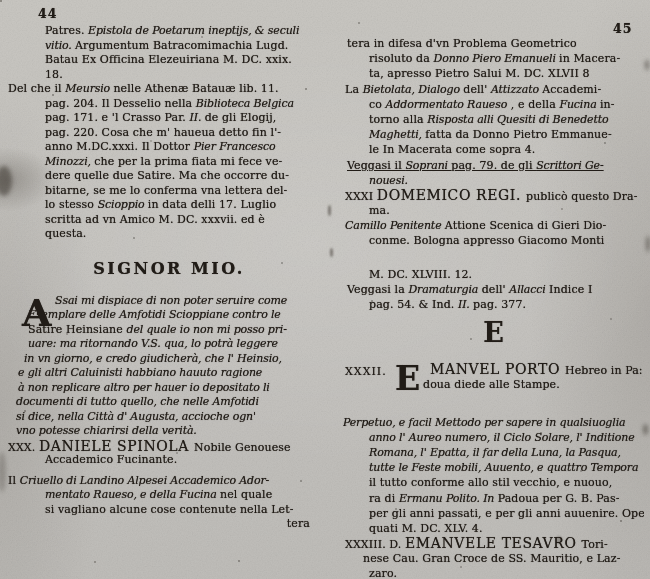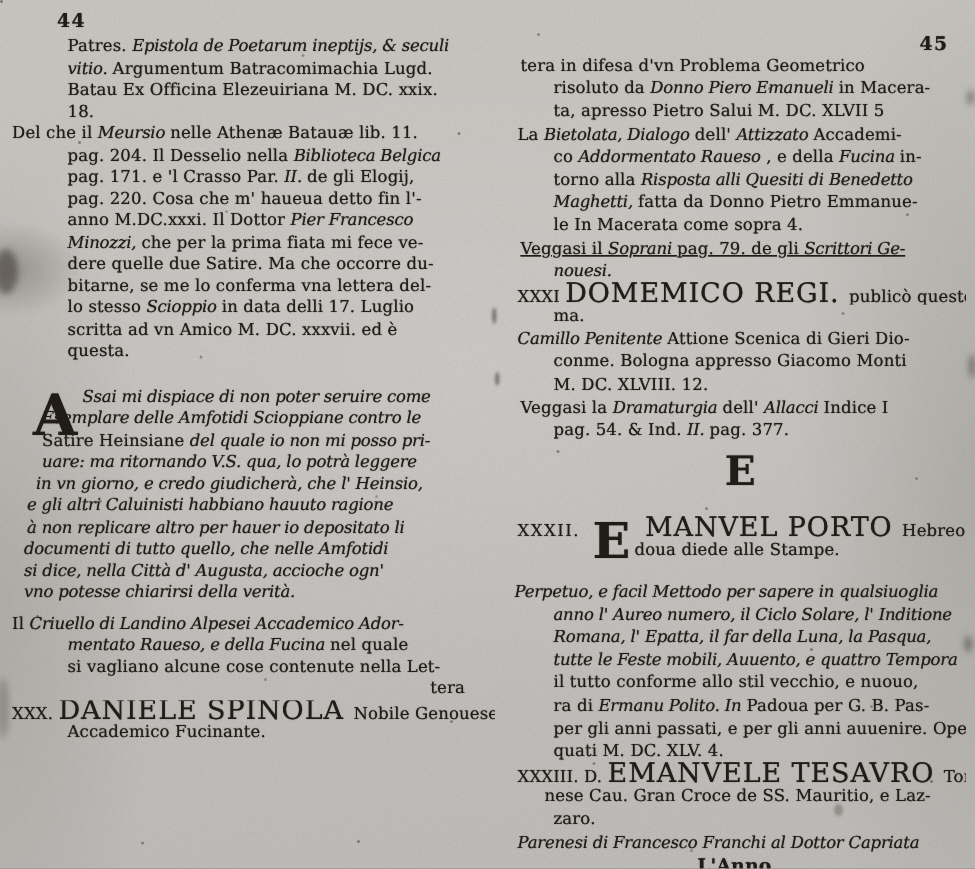--- a/index.html
+++ b/index.html
@@ -14,33 +14,33 @@
       linear-gradient(176deg,#c9c7c2 0%,#c4c2be 55%,#bfbdb9 100%);
     text-shadow:0 0 0.7px rgba(25,20,14,.75);
   }
   .col{position:absolute;}
   .col-left{left:8px;top:24px;width:322px;}
   .col-right{left:343px;top:36px;width:301px;}
   .block{position:relative;}
   .line{white-space:nowrap;overflow:hidden;height:14.5px;line-height:14.5px;font-size:11px;letter-spacing:.1px;}
   .col-right .line{height:15.2px;line-height:15.2px;}
   .it{font-style:italic;letter-spacing:-.15px;}
-  .cap{font-size:18px;letter-spacing:.6px;}
+  .cap{font-size:14px;letter-spacing:.6px;}
   .line.h1{height:18px;line-height:18px;font-size:16px;letter-spacing:2.5px;text-align:center;font-weight:bold;}
   .line.h2{height:30px;line-height:30px;font-size:27px;text-align:center;font-weight:bold;}
   .line.cw{font-size:12.5px;font-weight:bold;}
   .dropcap{position:absolute;line-height:1;font-weight:bold;}
   .blabel{position:absolute;left:2px;top:3px;font-size:11px;letter-spacing:1px;}
   
   [data-name="letter-salutation"]{margin-top:18px;}
   [data-name="letter-body"]{margin-top:16px;}
   [data-name="entry-crivello"]{margin-top:6px;}
   [data-name="section-letter-e"]{margin-top:6px;}
   [data-name="entry-porto"]{margin-top:14px;}
-  [data-name="entry-perpetuo"]{margin-top:12px;}
+  [data-name="entry-perpetuo"]{margin-top:22px;}
   .pagenum{position:absolute;font-size:12.5px;font-weight:bold;letter-spacing:1px;}
   .pn-left{left:38px;top:6px;}
   .pn-right{left:613px;top:21px;}
   .smudge{position:absolute;background:rgba(62,56,50,.55);border-radius:50%;filter:blur(2px);}
   .sm1{left:-4px;top:166px;width:16px;height:30px;}
   .sm2{left:328px;top:205px;width:3px;height:11px;filter:blur(1px);}
   .sm3{left:330px;top:248px;width:3px;height:9px;filter:blur(1px);}
   .sm4{left:645px;top:60px;width:4px;height:10px;}
   .sm5{left:646px;top:236px;width:4px;height:16px;}
   .sm6{left:643px;top:424px;width:5px;height:11px;}
@@ -93,69 +93,72 @@
         <div class="line" data-name="text-line" style="padding-left: 37px;"><span data-name="text-segment">pag. 171. e 'l Crasso Par. </span><span class="it" data-name="text-segment">II. </span><span data-name="text-segment">de gli Elogij,</span></div>
         <div class="line" data-name="text-line" style="padding-left: 37px;"><span data-name="text-segment">pag. 220. Cosa che m' haueua detto fin l'-</span></div>
         <div class="line" data-name="text-line" style="padding-left: 37px;"><span data-name="text-segment">anno M.DC.xxxi. Il Dottor </span><span class="it" data-name="text-segment">Pier Francesco</span></div>
         <div class="line" data-name="text-line" style="padding-left: 37px;"><span class="it" data-name="text-segment">Minozzi, </span><span data-name="text-segment">che per la prima fiata mi fece ve-</span></div>
         <div class="line" data-name="text-line" style="padding-left: 37px;"><span data-name="text-segment">dere quelle due Satire. Ma che occorre du-</span></div>
         <div class="line" data-name="text-line" style="padding-left: 37px;"><span data-name="text-segment">bitarne, se me lo conferma vna lettera del-</span></div>
         <div class="line" data-name="text-line" style="padding-left: 37px;"><span data-name="text-segment">lo stesso </span><span class="it" data-name="text-segment">Scioppio </span><span data-name="text-segment">in data delli 17. Luglio</span></div>
         <div class="line" data-name="text-line" style="padding-left: 37px;"><span data-name="text-segment">scritta ad vn Amico M. DC. xxxvii. ed è</span></div>
         <div class="line" data-name="text-line" style="padding-left: 37px;"><span data-name="text-segment">questa.</span></div>
       </div>
+      <div class="block" data-name="letter-salutation">
+        <div class="line h1" data-name="text-line"><span data-name="text-segment">SIGNOR MIO.</span></div>
+      </div>
       <div class="block" data-name="letter-body">
         <span class="dropcap" data-name="drop-cap" style="left: 14px; top: 0px; font-size: 38px;">A</span>
         <div class="line" data-name="text-line" style="padding-left: 47px;"><span class="it" data-name="text-segment">Ssai mi dispiace di non poter seruire come</span></div>
         <div class="line" data-name="text-line" style="padding-left: 20px;"><span class="it" data-name="text-segment">Esemplare delle Amfotidi Scioppiane contro le</span></div>
         <div class="line" data-name="text-line" style="padding-left: 20px;"><span data-name="text-segment">Satire Heinsiane </span><span class="it" data-name="text-segment">del quale io non mi posso pri-</span></div>
         <div class="line" data-name="text-line" style="padding-left: 20px;"><span class="it" data-name="text-segment">uare: ma ritornando V.S. qua, lo potrà leggere</span></div>
         <div class="line" data-name="text-line" style="padding-left: 16px;"><span class="it" data-name="text-segment">in vn giorno, e credo giudicherà, che l' Heinsio,</span></div>
         <div class="line" data-name="text-line" style="padding-left: 10px;"><span class="it" data-name="text-segment">e gli altri Caluinisti habbiano hauuto ragione</span></div>
         <div class="line" data-name="text-line" style="padding-left: 10px;"><span class="it" data-name="text-segment">à non replicare altro per hauer io depositato li</span></div>
         <div class="line" data-name="text-line" style="padding-left: 8px;"><span class="it" data-name="text-segment">documenti di tutto quello, che nelle Amfotidi</span></div>
         <div class="line" data-name="text-line" style="padding-left: 8px;"><span class="it" data-name="text-segment">si dice, nella Città d' Augusta, accioche ogn'</span></div>
         <div class="line" data-name="text-line" style="padding-left: 8px;"><span class="it" data-name="text-segment">vno potesse chiarirsi della verità.</span></div>
       </div>
+      <div class="block" data-name="entry-spinola">
+        <div class="line" data-name="text-line"><span data-name="text-segment">XXX. </span><span class="cap" data-name="text-segment">DANIELE SPINOLA </span><span data-name="text-segment">Nobile Genouese</span></div>
+        <div class="line" data-name="text-line" style="padding-left: 37px;"><span data-name="text-segment">Accademico Fucinante.</span></div>
+      </div>
       <div class="block" data-name="entry-crivello">
         <div class="line" data-name="text-line"><span data-name="text-segment">Il </span><span class="it" data-name="text-segment">Criuello di Landino Alpesei Accademico Ador-</span></div>
         <div class="line" data-name="text-line" style="padding-left: 37px;"><span class="it" data-name="text-segment">mentato Raueso, e della Fucina </span><span data-name="text-segment">nel quale</span></div>
         <div class="line" data-name="text-line" style="padding-left: 37px;"><span data-name="text-segment">si vagliano alcune cose contenute nella Let-</span></div>
         <div class="line" data-name="text-line" style="padding-right: 20px; text-align: right;"><span data-name="text-segment">tera</span></div>
       </div>
-      <div class="block" data-name="entry-spinola">
-        <div class="line" data-name="text-line"><span data-name="text-segment">XXX. </span><span class="cap" data-name="text-segment">DANIELE SPINOLA </span><span data-name="text-segment">Nobile Genouese</span></div>
-        <div class="line" data-name="text-line" style="padding-left: 37px;"><span data-name="text-segment">Accademico Fucinante.</span></div>
-      </div>
     </div>
   <div class="col col-right" data-name="right-page-column">
       <div class="block" data-name="entry-lettera-continuation">
         <div class="line" data-name="text-line" style="padding-left: 4px;"><span data-name="text-segment">tera in difesa d'vn Problema Geometrico</span></div>
         <div class="line" data-name="text-line" style="padding-left: 26px;"><span data-name="text-segment">risoluto da </span><span class="it" data-name="text-segment">Donno Piero Emanueli </span><span data-name="text-segment">in Macera-</span></div>
-        <div class="line" data-name="text-line" style="padding-left: 26px;"><span data-name="text-segment">ta, apresso Pietro Salui M. DC. XLVII 5</span></div>
+        <div class="line" data-name="text-line" style="padding-left: 26px;"><span data-name="text-segment">ta, apresso Pietro Salui M. DC. XLVII 8</span></div>
       </div>
       <div class="block" data-name="entry-bietolata">
         <div class="line" data-name="text-line" style="padding-left: 2px;"><span data-name="text-segment">La </span><span class="it" data-name="text-segment">Bietolata, Dialogo </span><span data-name="text-segment">dell' </span><span class="it" data-name="text-segment">Attizzato </span><span data-name="text-segment">Accademi-</span></div>
         <div class="line" data-name="text-line" style="padding-left: 26px;"><span data-name="text-segment">co </span><span class="it" data-name="text-segment">Addormentato Raueso</span><span data-name="text-segment"> , e della </span><span class="it" data-name="text-segment">Fucina </span><span data-name="text-segment">in-</span></div>
         <div class="line" data-name="text-line" style="padding-left: 26px;"><span data-name="text-segment">torno alla </span><span class="it" data-name="text-segment">Risposta alli Quesiti di Benedetto</span></div>
         <div class="line" data-name="text-line" style="padding-left: 26px;"><span class="it" data-name="text-segment">Maghetti, </span><span data-name="text-segment">fatta da Donno Pietro Emmanue-</span></div>
         <div class="line" data-name="text-line" style="padding-left: 26px;"><span data-name="text-segment">le In Macerata come sopra 4.</span></div>
       </div>
       <div class="block" data-name="cross-ref-soprani">
         <div class="line" data-name="text-line" style="padding-left: 4px; text-decoration: underline;"><span data-name="text-segment">Veggasi il </span><span class="it" data-name="text-segment">Soprani </span><span data-name="text-segment">pag. 79. de gli </span><span class="it" data-name="text-segment">Scrittori Ge-</span></div>
         <div class="line" data-name="text-line" style="padding-left: 26px;"><span class="it" data-name="text-segment">nouesi.</span></div>
       </div>
       <div class="block" data-name="entry-regi">
         <div class="line" data-name="text-line" style="padding-left: 2px;"><span data-name="text-segment">XXXI </span><span class="cap" data-name="text-segment">DOMEMICO REGI. </span><span data-name="text-segment">publicò questo Dra-</span></div>
         <div class="line" data-name="text-line" style="padding-left: 26px;"><span data-name="text-segment">ma.</span></div>
       </div>
       <div class="block" data-name="entry-camillo">
         <div class="line" data-name="text-line" style="padding-left: 2px;"><span class="it" data-name="text-segment">Camillo Penitente </span><span data-name="text-segment">Attione Scenica di Gieri Dio-</span></div>
         <div class="line" data-name="text-line" style="padding-left: 26px;"><span data-name="text-segment">conme. Bologna appresso Giacomo Monti</span></div>
-        <div class="line" data-name="text-line" style="padding-left: 26px;"><span data-name="text-segment">M. DC. XLVIII. 12.</span></div>
+        <div class="line" data-name="text-line" style="padding-left: 26px; margin-top: 18px;"><span data-name="text-segment">M. DC. XLVIII. 12.</span></div>
       </div>
       <div class="block" data-name="cross-ref-allacci">
         <div class="line" data-name="text-line" style="padding-left: 4px;"><span data-name="text-segment">Veggasi la </span><span class="it" data-name="text-segment">Dramaturgia </span><span data-name="text-segment">dell' </span><span class="it" data-name="text-segment">Allacci </span><span data-name="text-segment">Indice I</span></div>
         <div class="line" data-name="text-line" style="padding-left: 26px;"><span data-name="text-segment">pag. 54. &amp; Ind. </span><span class="it" data-name="text-segment">II. </span><span data-name="text-segment">pag. 377.</span></div>
       </div>
       <div class="block" data-name="section-letter-e">
         <div class="line h2" data-name="text-line"><span data-name="text-segment">E</span></div>
       </div>
       <div class="block" data-name="entry-porto">
         <span class="blabel" data-name="entry-number-label">XXXII.</span>

